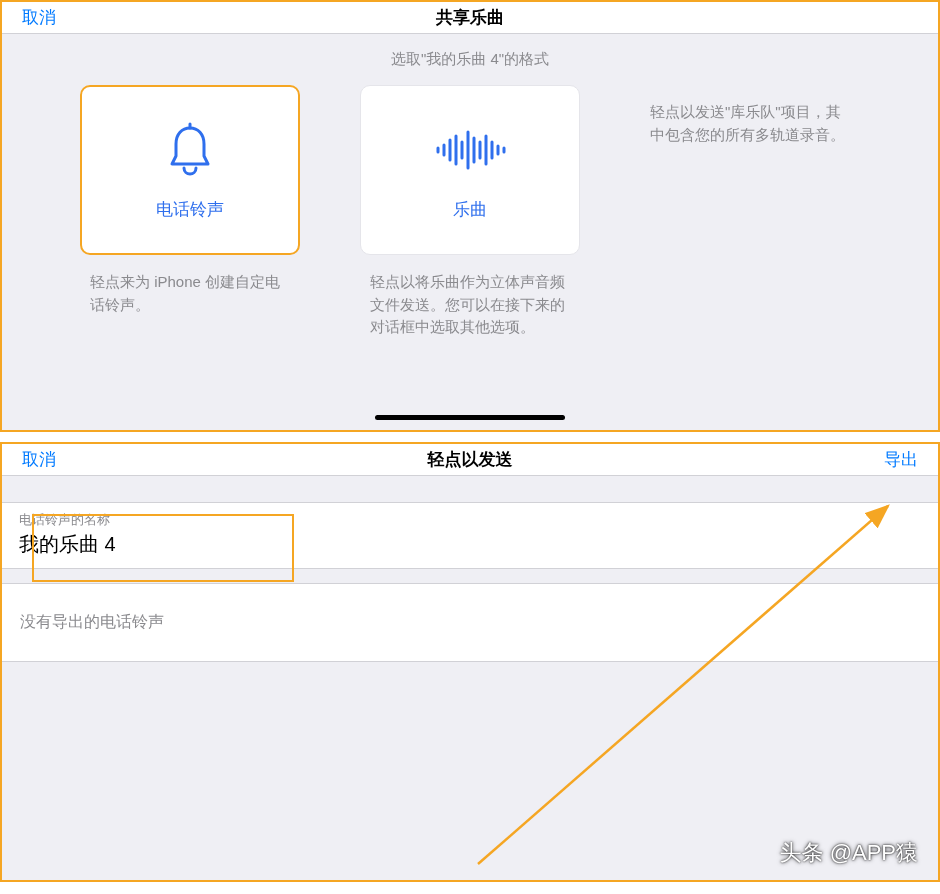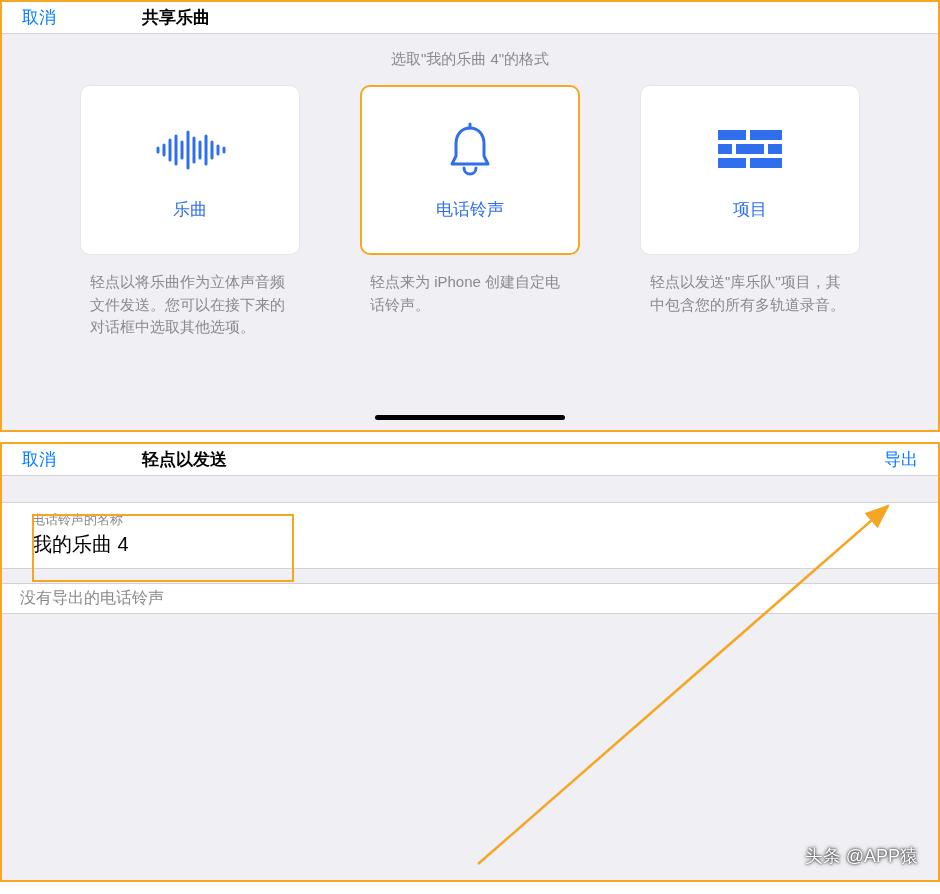--- a/index.html
+++ b/index.html
@@ -29,21 +29,21 @@
       padding: 0 20px;
     }
     .nav-left, .nav-right {
       width: 120px;
       color: #007aff;
       font-size: 17px;
     }
     .nav-right { text-align: right; }
     .nav-title {
       flex: 1;
-      text-align: left;
+      text-align: center;
       font-size: 17px;
       font-weight: 600;
       color: #000;
     }
 
     
     .subtitle {
       text-align: center;
       color: #8a8a8e;
       font-size: 15px;
@@ -112,36 +112,36 @@
     }
 
     
     .form-area {
       margin-top: 26px;
     }
     .form-cell {
       background: #fff;
       border-top: 1px solid #d1d1d6;
       border-bottom: 1px solid #d1d1d6;
-      padding: 8px 30px 10px;
+      padding: 8px 17px 10px;
       position: relative;
     }
     .cell-label {
       color: #8a8a8e;
       font-size: 13px;
       margin-bottom: 2px;
     }
     .cell-value {
       color: #000;
       font-size: 20px;
     }
     .hint-cell {
       background: #fff;
       border-bottom: 1px solid #d1d1d6;
-      padding: 4px 18px;
+      padding: 28px 18px;
       color: #8a8a8e;
       font-size: 16px;
       margin-top: 14px;
       border-top: 1px solid #d1d1d6;
     }
     .highlight-box {
       position: absolute;
       border: 2px solid #f5a623;
       left: 30px;
       top: 70px;
@@ -155,36 +155,50 @@
       right: 30px;
       width: 520px;
       height: 380px;
       pointer-events: none;
     }
     .watermark {
       position: absolute;
       bottom: 12px;
       right: 20px;
       color: #fff;
-      font-size: 18px;
+      font-size: 22px;
       font-weight: 500;
       text-shadow: 0 0 4px rgba(0,0,0,0.7), 0 0 2px rgba(0,0,0,0.9);
     }
   </style>
 </head>
 <body>
 
 <div class="panel panel1">
   <div class="navbar">
     <div class="nav-left">取消</div>
     <div class="nav-title">共享乐曲</div>
     <div class="nav-right"></div>
   </div>
   <div class="subtitle">选取"我的乐曲 4"的格式</div>
   <div class="cards">
+
+    <div class="card-col">
+      <div class="card selected">
+        <div class="card-icon">
+          <svg width="56" height="56" viewBox="0 0 56 56">
+            <path d="M28 6 C20 6 14 12 14 22 L14 34 L10 42 L46 42 L42 34 L42 22 C42 12 36 6 28 6 Z" fill="none" stroke="#2f6fed" stroke-width="3" stroke-linejoin="round"></path>
+            <path d="M22 46 C22 50 25 52 28 52 C31 52 34 50 34 46" fill="none" stroke="#2f6fed" stroke-width="3" stroke-linecap="round"></path>
+            <line x1="28" y1="2" x2="28" y2="6" stroke="#2f6fed" stroke-width="3" stroke-linecap="round"></line>
+          </svg>
+        </div>
+        <div class="card-label">电话铃声</div>
+      </div>
+      <div class="card-desc">轻点来为 iPhone 创建自定电话铃声。</div>
+    </div>
 
     <div class="card-col">
       <div class="card">
         <div class="card-icon">
           <svg width="72" height="44" viewBox="0 0 72 44">
             <g stroke="#2f6fed" stroke-width="3" stroke-linecap="round">
               <line x1="4" y1="20" x2="4" y2="24"></line>
               <line x1="10" y1="17" x2="10" y2="27"></line>
               <line x1="16" y1="12" x2="16" y2="32"></line>
               <line x1="22" y1="8" x2="22" y2="36"></line>
@@ -198,50 +212,20 @@
               <line x1="70" y1="20" x2="70" y2="24"></line>
             </g>
           </svg>
         </div>
         <div class="card-label">乐曲</div>
       </div>
       <div class="card-desc">轻点以将乐曲作为立体声音频文件发送。您可以在接下来的对话框中选取其他选项。</div>
     </div>
 
     <div class="card-col">
-      <div class="card selected">
-        <div class="card-icon">
-          <svg width="56" height="56" viewBox="0 0 56 56">
-            <path d="M28 6 C20 6 14 12 14 22 L14 34 L10 42 L46 42 L42 34 L42 22 C42 12 36 6 28 6 Z" fill="none" stroke="#2f6fed" stroke-width="3" stroke-linejoin="round"></path>
-            <path d="M22 46 C22 50 25 52 28 52 C31 52 34 50 34 46" fill="none" stroke="#2f6fed" stroke-width="3" stroke-linecap="round"></path>
-            <line x1="28" y1="2" x2="28" y2="6" stroke="#2f6fed" stroke-width="3" stroke-linecap="round"></line>
-          </svg>
-        </div>
-        <div class="card-label">电话铃声</div>
-      </div>
-      <div class="card-desc">轻点来为 iPhone 创建自定电话铃声。</div>
-    </div>
-
-    <div class="card-col">
-      <div class="card">
-        <div class="card-icon">
-          <svg width="64" height="40" viewBox="0 0 64 40">
-            <g fill="#2f6fed">
-              <rect x="0" y="0" width="28" height="10"></rect>
-              <rect x="32" y="0" width="32" height="10"></rect>
-              <rect x="0" y="14" width="14" height="10"></rect>
-              <rect x="18" y="14" width="28" height="10"></rect>
-              <rect x="50" y="14" width="14" height="10"></rect>
-              <rect x="0" y="28" width="28" height="10"></rect>
-              <rect x="32" y="28" width="32" height="10"></rect>
-            </g>
-          </svg>
-        </div>
-        <div class="card-label">项目</div>
-      </div>
       <div class="card-desc">轻点以发送"库乐队"项目，其中包含您的所有多轨道录音。</div>
     </div>
 
   </div>
   <div class="home-ind"></div>
 </div>
 
 <div class="panel panel2">
   <div class="navbar">
     <div class="nav-left">取消</div>

